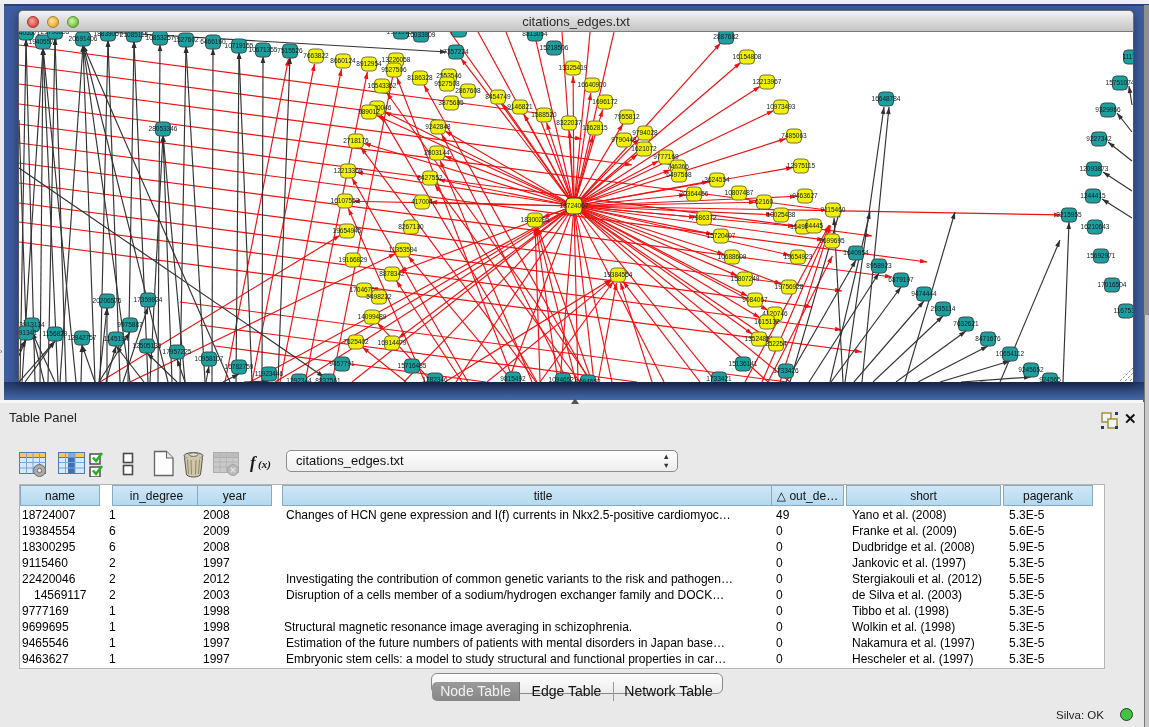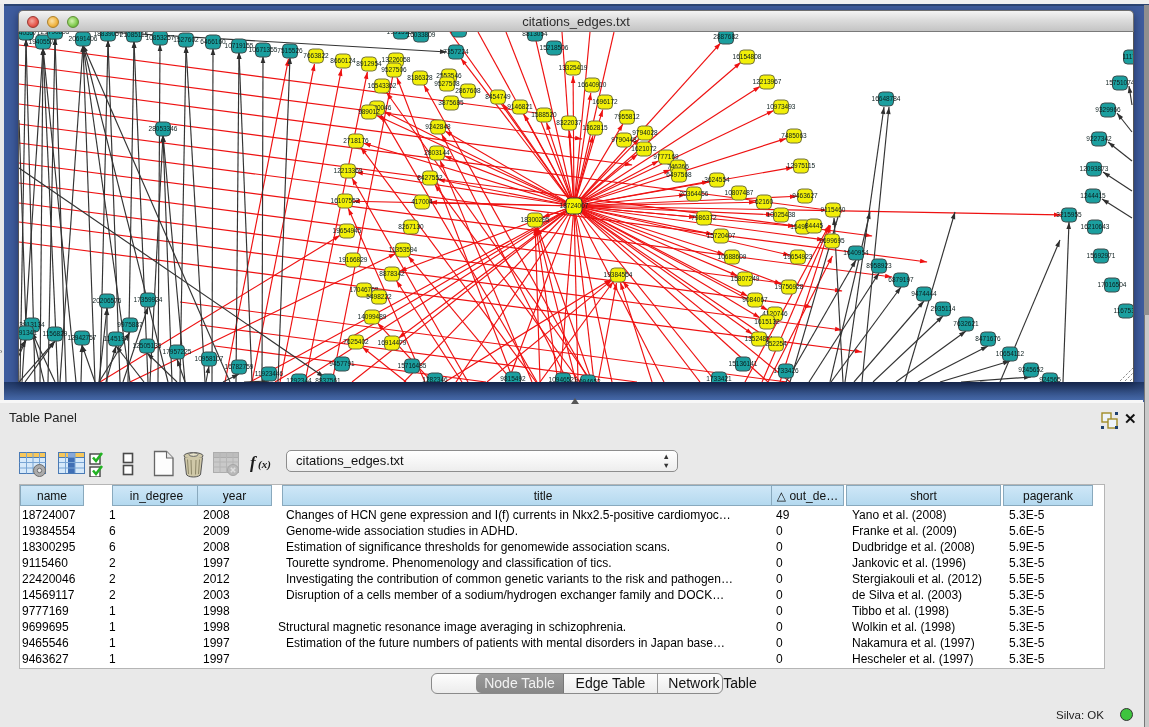--- a/index.html
+++ b/index.html
@@ -36,21 +36,21 @@
   border:1px solid #b5b5b5; overflow:hidden; }
 .thead { position:absolute; left:0; top:0; width:1086px; height:22px; background:#fff; }
 .hc { position:absolute; top:0; height:21px; background:linear-gradient(#cfe7f7,#b4d9ef);
   border:1px solid #89a9bd; font-size:12px; color:#111; text-align:center; line-height:20px; }
 .trow { position:absolute; left:0; width:1086px; height:16px; }
 .tc { position:absolute; top:0; height:16px; font-size:12px; color:#000; line-height:15px;
   white-space:nowrap; overflow:hidden; }
 #tabs { position:absolute; left:431px; top:271px; width:292px; height:21px;
   border:1px solid #8a8a8a; border-radius:6px; background:linear-gradient(#fdfdfd,#ececec);
   font-size:14px; }
-#tabs .seg { position:absolute; top:0; height:19px; line-height:19px; text-align:center; color:#111;margin-left:44px; }
+#tabs .seg { position:absolute; top:8px; height:19px; line-height:19px; text-align:center; color:#111; }
 #tabs .sel { background:linear-gradient(#9a9a9a,#878787); color:#f2f2f2; border-radius:5px 0 0 5px;
   border-right:1px solid #777; }
 #mem { position:absolute; left:1056px; top:307px; font-size:11.5px; color:#222; }
 #memdot { position:absolute; left:1120px; top:306px; width:13px; height:13px; border-radius:50%;
   background:#3ec43e; border:1.5px solid #333; }
 #divider { position:absolute; left:0; top:400px; width:1143px; height:3px; background:#f7f7f7; }
 </style></head><body>
 <div id="topgray"></div>
 <div id="topline"></div>
 <div id="desktop"></div>
@@ -777,21 +777,21 @@
 <path d="M18.8 18.8 l4.4 4.4 M23.2 18.8 l-4.4 4.4" stroke="#dedede" stroke-width="1.6"></path>
 </svg></div>
     <div class="tbi" style="left:230px; top:9px"><svg width="28" height="24" viewBox="0 0 28 24">
 <text x="1" y="17" font-family="Liberation Serif,serif" font-style="italic" font-weight="bold" font-size="17" fill="#1a1a1a">f</text>
 <text x="9" y="17" font-family="Liberation Serif,serif" font-style="italic" font-weight="bold" font-size="11" fill="#1a1a1a">(x)</text>
 </svg></div>
     <div id="dropdown">citations_edges.txt<div class="arr">▲<br>▼</div></div>
   </div>
   <div id="tablewrap">
       <div class="thead">
-        <div class="hc" style="left:0px;width:64px">name</div>
+        <div class="hc" style="left:0px;width:80px">name</div>
         <div class="hc" style="left:92px;width:89px">in_degree</div>
         <div class="hc" style="left:177px;width:75px">year</div>
         <div class="hc" style="left:262px;width:522px">title</div>
         <div class="hc" style="left:751px;width:73px">△ out_de…</div>
         <div class="hc" style="left:826px;width:155px">short</div>
         <div class="hc" style="left:983px;width:90px">pagerank</div>
         <div class="hc" style="left:1075px;width:10px;background:#fff;border-color:#fff"></div>
       </div>
       <div class="trow" style="top:23px">
         <div class="tc" style="left:2px;width:82px">18724007</div>
@@ -799,91 +799,89 @@
         <div class="tc" style="left:183px;width:77px">2008</div>
         <div class="tc" style="left:266px;width:483px">Changes of HCN gene expression and I(f) currents in Nkx2.5-positive cardiomyoc…</div>
         <div class="tc" style="left:756px;width:68px">49</div>
         <div class="tc" style="left:832px;width:149px">Yano et al. (2008)</div>
         <div class="tc" style="left:989px;width:84px">5.3E-5</div>
       </div>
       <div class="trow" style="top:39px">
         <div class="tc" style="left:2px;width:82px">19384554</div>
         <div class="tc" style="left:89px;width:86px">6</div>
         <div class="tc" style="left:183px;width:77px">2009</div>
-        <div class="tc" style="left:266px;width:483px">Genome-wide association studies in ADHD.</div>
         <div class="tc" style="left:756px;width:68px">0</div>
         <div class="tc" style="left:832px;width:149px">Franke et al. (2009)</div>
         <div class="tc" style="left:989px;width:84px">5.6E-5</div>
       </div>
       <div class="trow" style="top:55px">
         <div class="tc" style="left:2px;width:82px">18300295</div>
         <div class="tc" style="left:89px;width:86px">6</div>
         <div class="tc" style="left:183px;width:77px">2008</div>
-        <div class="tc" style="left:266px;width:483px">Estimation of significance thresholds for genomewide association scans.</div>
         <div class="tc" style="left:756px;width:68px">0</div>
         <div class="tc" style="left:832px;width:149px">Dudbridge et al. (2008)</div>
         <div class="tc" style="left:989px;width:84px">5.9E-5</div>
       </div>
       <div class="trow" style="top:71px">
         <div class="tc" style="left:2px;width:82px">9115460</div>
         <div class="tc" style="left:89px;width:86px">2</div>
         <div class="tc" style="left:183px;width:77px">1997</div>
-        <div class="tc" style="left:266px;width:483px">Tourette syndrome. Phenomenology and classification of tics.</div>
         <div class="tc" style="left:756px;width:68px">0</div>
-        <div class="tc" style="left:832px;width:149px">Jankovic et al. (1996)</div>
+        <div class="tc" style="left:832px;width:149px">Jankovic et al. (1997)</div>
         <div class="tc" style="left:989px;width:84px">5.3E-5</div>
       </div>
       <div class="trow" style="top:87px">
         <div class="tc" style="left:2px;width:82px">22420046</div>
         <div class="tc" style="left:89px;width:86px">2</div>
         <div class="tc" style="left:183px;width:77px">2012</div>
         <div class="tc" style="left:266px;width:483px">Investigating the contribution of common genetic variants to the risk and pathogen…</div>
         <div class="tc" style="left:756px;width:68px">0</div>
         <div class="tc" style="left:832px;width:149px">Stergiakouli et al. (2012)</div>
         <div class="tc" style="left:989px;width:84px">5.5E-5</div>
       </div>
       <div class="trow" style="top:103px">
-        <div class="tc" style="left:2px;width:82px">14569117</div>
+        <div class="tc" style="left:14px;width:82px">14569117</div>
         <div class="tc" style="left:89px;width:86px">2</div>
         <div class="tc" style="left:183px;width:77px">2003</div>
         <div class="tc" style="left:266px;width:483px">Disruption of a cells member of a sodium/hydrogen exchanger family and DOCK…</div>
         <div class="tc" style="left:756px;width:68px">0</div>
         <div class="tc" style="left:832px;width:149px">de Silva et al. (2003)</div>
         <div class="tc" style="left:989px;width:84px">5.3E-5</div>
       </div>
       <div class="trow" style="top:119px">
         <div class="tc" style="left:2px;width:82px">9777169</div>
         <div class="tc" style="left:89px;width:86px">1</div>
         <div class="tc" style="left:183px;width:77px">1998</div>
         <div class="tc" style="left:756px;width:68px">0</div>
         <div class="tc" style="left:832px;width:149px">Tibbo et al. (1998)</div>
         <div class="tc" style="left:989px;width:84px">5.3E-5</div>
       </div>
       <div class="trow" style="top:135px">
         <div class="tc" style="left:2px;width:82px">9699695</div>
         <div class="tc" style="left:89px;width:86px">1</div>
         <div class="tc" style="left:183px;width:77px">1998</div>
-        <div class="tc" style="left:258px;width:483px">Structural magnetic resonance image averaging in schizophrenia.</div>
+        <div class="tc" style="left:264px;width:483px">Structural magnetic resonance image averaging in schizophrenia.</div>
         <div class="tc" style="left:756px;width:68px">0</div>
         <div class="tc" style="left:832px;width:149px">Wolkin et al. (1998)</div>
         <div class="tc" style="left:989px;width:84px">5.3E-5</div>
       </div>
       <div class="trow" style="top:151px">
         <div class="tc" style="left:2px;width:82px">9465546</div>
         <div class="tc" style="left:89px;width:86px">1</div>
         <div class="tc" style="left:183px;width:77px">1997</div>
         <div class="tc" style="left:266px;width:483px">Estimation of the future numbers of patients with mental disorders in Japan base…</div>
         <div class="tc" style="left:756px;width:68px">0</div>
         <div class="tc" style="left:832px;width:149px">Nakamura et al. (1997)</div>
         <div class="tc" style="left:989px;width:84px">5.3E-5</div>
       </div>
       <div class="trow" style="top:167px">
         <div class="tc" style="left:2px;width:82px">9463627</div>
         <div class="tc" style="left:89px;width:86px">1</div>
         <div class="tc" style="left:183px;width:77px">1997</div>
+        <div class="tc" style="left:266px;width:483px">Embryonic stem cells: a model to study structural and functional properties in car…</div>
         <div class="tc" style="left:756px;width:68px">0</div>
         <div class="tc" style="left:832px;width:149px">Hescheler et al. (1997)</div>
         <div class="tc" style="left:989px;width:84px">5.3E-5</div>
       </div>
     </div>
   <div id="tabs">
     <div class="seg sel" style="left:0; width:88px">Node Table</div>
     <div class="seg" style="left:89px; width:91px">Edge Table</div>
     <div class="seg" style="left:181px; width:110px; border-left:1px solid #999">Network Table</div>
   </div>

